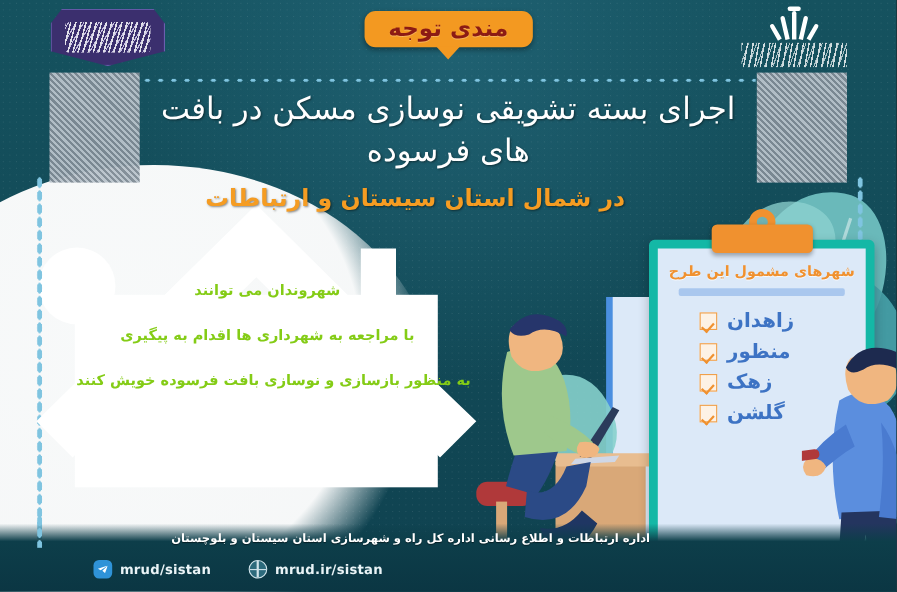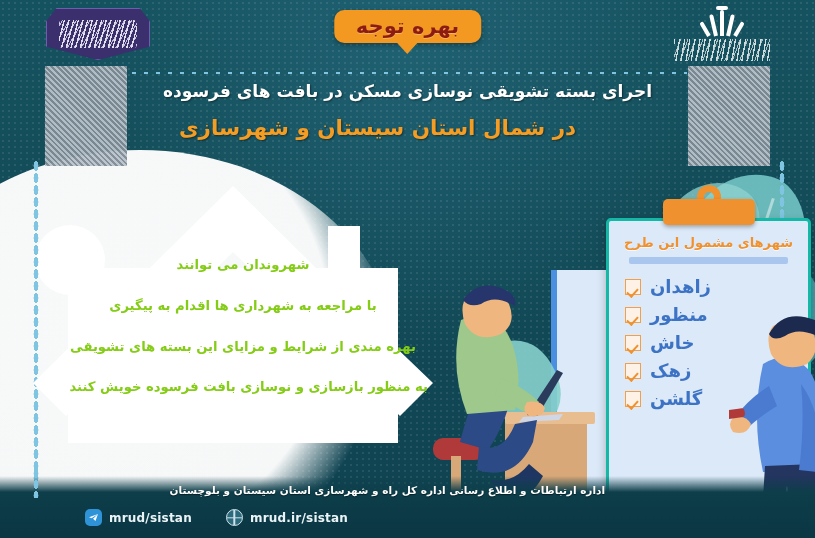--- a/index.html
+++ b/index.html
@@ -89,59 +89,59 @@
   .emblem i:nth-child(4){left:19px;height:22px;transform:rotate(13deg);transform-origin:bottom center;}
   .emblem i:nth-child(5){left:26px;height:16px;transform:rotate(30deg);transform-origin:bottom center;}
   .emblem b{position:absolute;left:9px;top:-2px;width:12px;height:4px;background:#fff;border-radius:2px;display:block;}
   .ministry-script{margin-top:3px;width:96px;height:22px;
     background:
       repeating-linear-gradient(100deg,#ffffff 0 1.3px,rgba(255,255,255,0) 1.3px 5px),
       repeating-linear-gradient(-70deg,rgba(255,255,255,.8) 0 1px,rgba(255,255,255,0) 1px 7px);
     opacity:.8;}
   
   #title-block{position:absolute;left:128px;right:128px;top:80px;text-align:center;}
-  #title-line1{color:#ffffff;font-size:17px;font-weight:bold;line-height:1.35;
+  #title-line1{color:#ffffff;font-size:28px;font-weight:normal;line-height:1.35;
     text-shadow:1px 1px 2px rgba(0,0,0,.45);letter-spacing:0;}
   #title-line2{color:#f59c22;font-size:21.5px;font-weight:bold;line-height:1.35;margin-top:10px;
     text-shadow:1px 1px 2px rgba(0,0,0,.45);padding-right:60px;}
   
   #house{position:absolute;left:28px;top:168px;width:430px;height:300px;}
   #house svg{width:100%;height:100%;display:block;}
   #body-text{position:absolute;left:58px;top:255px;width:370px;text-align:center;}
   #body-text .line{color:#84cc16;font-size:13.2px;font-weight:bold;line-height:1.5;margin-bottom:21px;
      white-space:nowrap;}
   #body-text .line:last-child{margin-bottom:0;margin-left:12px;}
   
-  #clipboard{position:absolute;right:4px;top:218px;width:205px;height:300px;
-     background:#dce9f8;border:3px solid #14b8a6;border-radius:5px;
+  #clipboard{position:absolute;right:20px;top:218px;width:205px;height:300px;
+     background:#dce9f8;border:8px solid #14b8a6;border-radius:5px;
      box-shadow:0 4px 10px rgba(0,0,0,.25);}
   #clip-top{position:absolute;right:50%;transform:translateX(50%);top:-22px;width:92px;height:26px;
      background:#f0912f;border-radius:5px;box-shadow:0 2px 4px rgba(0,0,0,.3);}
   #clip-ring{position:absolute;right:50%;transform:translateX(50%);top:-36px;width:24px;height:24px;
      border:7px solid #f0912f;border-radius:50%;background:transparent;}
   #clip-title{margin-top:14px;text-align:center;color:#f0912f;font-size:13px;font-weight:bold;
      text-shadow:0 1px 0 rgba(255,255,255,.7);}
   #clip-rule{margin:7px auto 0;width:80%;height:7px;background:#a9c7ee;border-radius:2px;}
-  #city-list{margin-top:14px;padding:0 16px;}
+  #city-list{margin-top:14px;padding:0 38px;}
   .city-row{display:flex;align-items:center;justify-content:flex-end;gap:9px;margin-bottom:10px;}
   .city-name{color:#3d73c4;font-size:18px;font-weight:bold;line-height:1;}
   .checkbox{width:16px;height:16px;border:1.6px solid #f0a04b;background:#fdf2e5;
      position:relative;flex:0 0 auto;}
   .checkbox:after{content:"";position:absolute;left:2.5px;top:6px;width:5px;height:9px;
      border-right:2.4px solid #f0912f;border-bottom:2.4px solid #f0912f;
      transform:rotate(42deg);}
   
   #illus{position:absolute;left:405px;top:270px;width:240px;height:255px;}
   #illus svg{width:100%;height:100%;display:block;}
   #person-right{position:absolute;right:-6px;top:300px;width:92px;height:230px;}
   #person-right svg{width:100%;height:100%;display:block;}
   
   #footer-bar{position:absolute;left:0;right:0;bottom:0;height:62px;
      background:linear-gradient(180deg, rgba(13,62,74,.0) 0%, #0d3e4a 26%, #0b3643 100%);}
-  #footer-text{position:absolute;right:210px;bottom:42px;color:#ffffff;font-size:10.5px;font-weight:bold;
+  #footer-text{position:absolute;right:224px;bottom:42px;color:#ffffff;font-size:10.5px;font-weight:bold;
      white-space:nowrap;text-shadow:0 1px 1px rgba(0,0,0,.5);}
   #footer-links{position:absolute;left:85px;bottom:12px;display:flex;align-items:center;gap:34px;direction:ltr;}
   .flink{display:flex;align-items:center;gap:7px;text-align:right;}
   .flink .lbl{color:#eaf4f7;font-size:12px;font-weight:bold;letter-spacing:.2px;}
   .ico-tg{width:17px;height:17px;border-radius:5px;background:#2f93d8;position:relative;}
   .ico-tg:after{content:"";position:absolute;left:4px;top:5px;width:9px;height:7px;
      background:#fff;clip-path:polygon(0 45%,100% 0,72% 100%,45% 68%,100% 0,28% 62%);}
   .ico-web{width:17px;height:17px;border-radius:50%;border:1.6px solid #cfe3ea;position:relative;
      background:#2c6a7c;}
   .ico-web:before{content:"";position:absolute;left:50%;top:0;width:1.4px;height:100%;
@@ -179,21 +179,20 @@
   <div id="house">
     <svg viewBox="0 0 430 300" xmlns="http://www.w3.org/2000/svg">
       <path d="M5 215 L205 18 L300 112 L300 58 L332 58 L332 145 L405 215 L372 248 L205 84 L38 248 Z" fill="#ffffff"></path>
       <rect x="40" y="100" width="330" height="175" fill="#ffffff"></rect>
     </svg>
   </div>
 
   <div id="body-text">
     <div class="line">شهروندان می توانند</div>
     <div class="line">با مراجعه به شهرداری ها اقدام به پیگیری</div>
-    <div class="line">بهره مندی از شرایط و مزایای این بسته های تشویقی</div>
     <div class="line">به منظور بازسازی و نوسازی بافت فرسوده خویش کنند</div>
   </div>
 
   <div id="illus">
     <svg viewBox="0 0 240 255" xmlns="http://www.w3.org/2000/svg">
       <rect x="150" y="0" width="95" height="255" fill="#dce9f8"></rect>
       <rect x="146" y="0" width="6" height="255" fill="#4a8fe0"></rect>
       <path d="M88 75 q42 -16 62 26 q14 30 -6 52 q-24 16 -46 -6 q-22 -28 -10 -72z" fill="#86d0cc" opacity=".9"></path>
       <rect x="100" y="150" width="82" height="100" fill="#d9a878"></rect>
       <rect x="100" y="142" width="90" height="12" rx="2" fill="#e8bd90"></rect>
@@ -222,24 +221,20 @@
     <div id="city-list">
       <div class="city-row">
         <span class="city-name">زاهدان</span>
         <span class="checkbox"></span>
       </div>
       <div class="city-row">
         <span class="city-name">منظور</span>
         <span class="checkbox"></span>
       </div>
       <div class="city-row">
-        <span class="city-name">خاش</span>
-        <span class="checkbox"></span>
-      </div>
-      <div class="city-row">
         <span class="city-name">زهک</span>
         <span class="checkbox"></span>
       </div>
       <div class="city-row">
         <span class="city-name">گلشن</span>
         <span class="checkbox"></span>
       </div>
     </div>
   </div>
 
@@ -256,38 +251,38 @@
     </svg>
   </div>
 
   <div id="logo-left">
     <div class="badge-shape">
       <div class="badge-calli"></div>
     </div>
   </div>
 
   <div id="attention-badge">
-    <div class="txt">بهره توجه</div>
+    <div class="txt">مندی توجه</div>
   </div>
 
   <div id="logo-right">
     <div class="emblem">
       <i></i>
         <i></i>
         <i></i>
         <i></i>
         <i></i>
         <b></b>
     </div>
     <div class="ministry-script"></div>
   </div>
 
   <div id="title-block">
     <div id="title-line1">اجرای بسته تشویقی نوسازی مسکن در بافت های فرسوده</div>
-    <div id="title-line2">در شمال استان سیستان و شهرسازی</div>
+    <div id="title-line2">در شمال استان سیستان و ارتباطات</div>
   </div>
 
   <div id="footer-bar"></div>
   <div class="footer-dots"></div>
   <div id="footer-text">اداره ارتباطات و اطلاع رسانی اداره کل راه و شهرسازی استان سیستان و بلوچستان</div>
   <div id="footer-links">
     <div class="flink">
       <span class="ico-tg"></span>
       <span class="lbl">mrud/sistan</span>
     </div>

